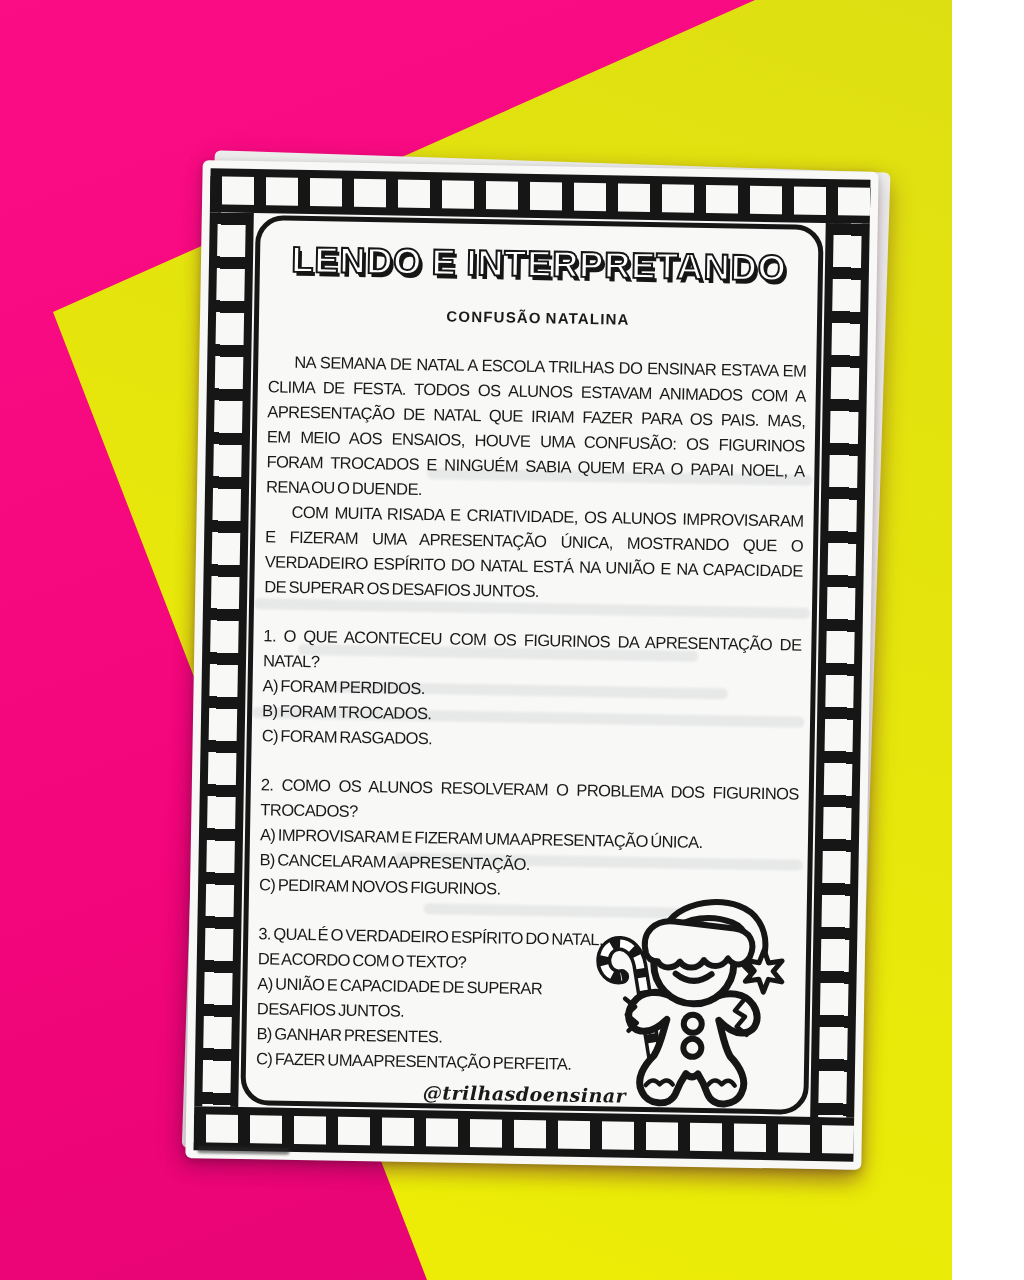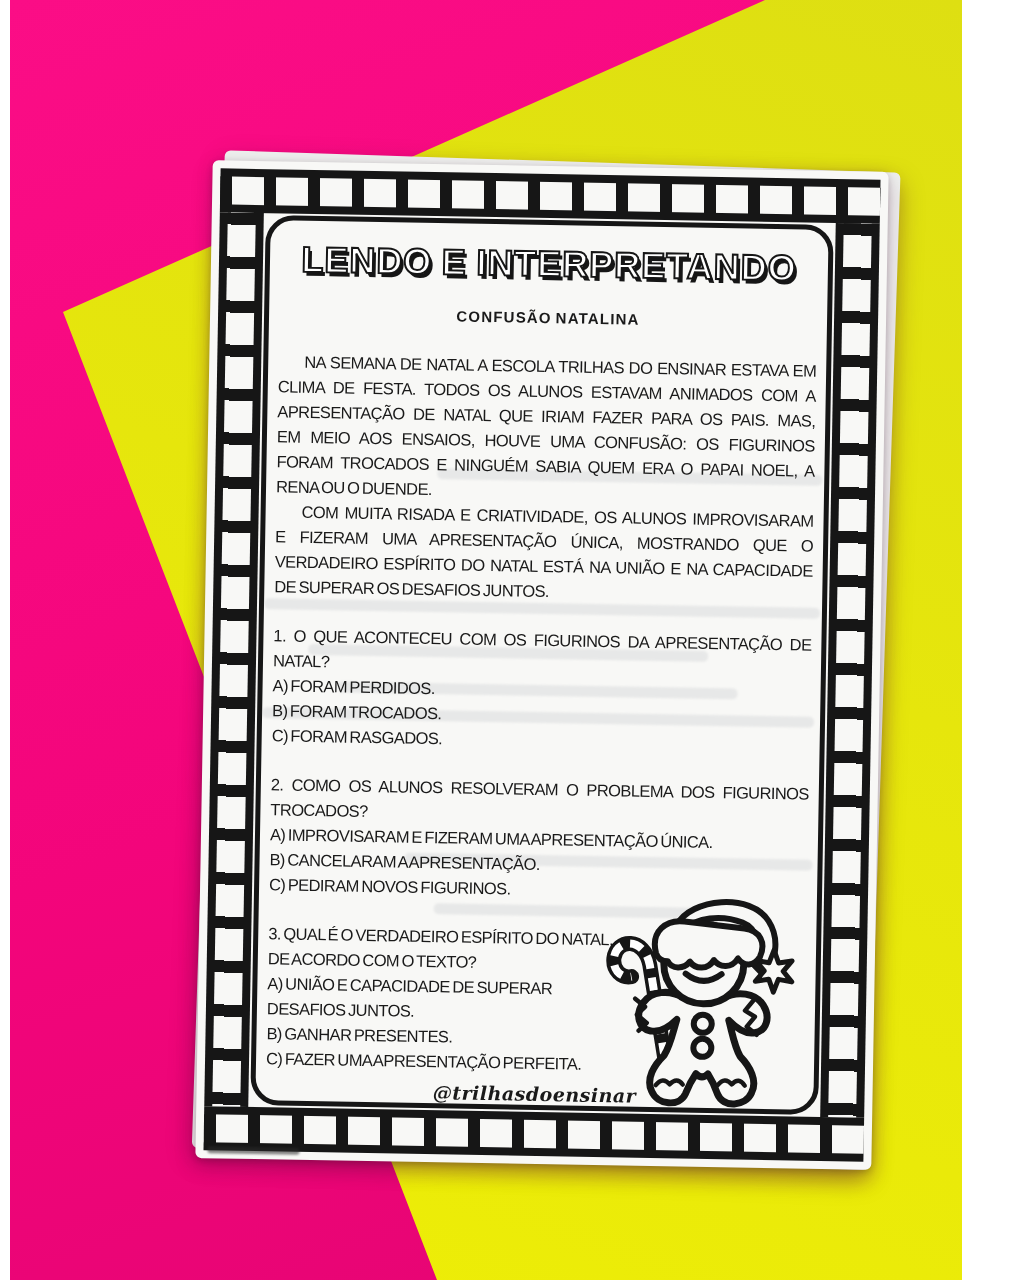--- a/index.html
+++ b/index.html
@@ -1,17 +1,17 @@
 <!DOCTYPE html>
 <html><head>
 <meta charset="utf-8">
 <style>
   html,body{margin:0;padding:0;}
   .photo{position:relative;width:952px;height:1280px;overflow:hidden;
-         font-family:"Liberation Sans",sans-serif;margin-left:10px;}
+         font-family:"Liberation Sans",sans-serif;}
   
   .bg-yellow{position:absolute;inset:0;
     background:linear-gradient(200deg,#dedf12 0%,#e6e60c 45%,#eeee06 100%);}
   .bg-pink{position:absolute;inset:0;
     background:linear-gradient(160deg,#fb0d86 0%,#f3057b 55%,#e40572 100%);
     clip-path:polygon(0 0,755px 0,53px 312px,427px 1280px,0 1280px);
     filter:drop-shadow(4px 5px 6px rgba(90,30,20,.30));}
   
   .paper-under{position:absolute;left:194px;top:166px;width:676px;height:998px;
     background:#eef0ee;border-radius:6px;transform:rotate(1.9deg) translate(4px,-5px);

